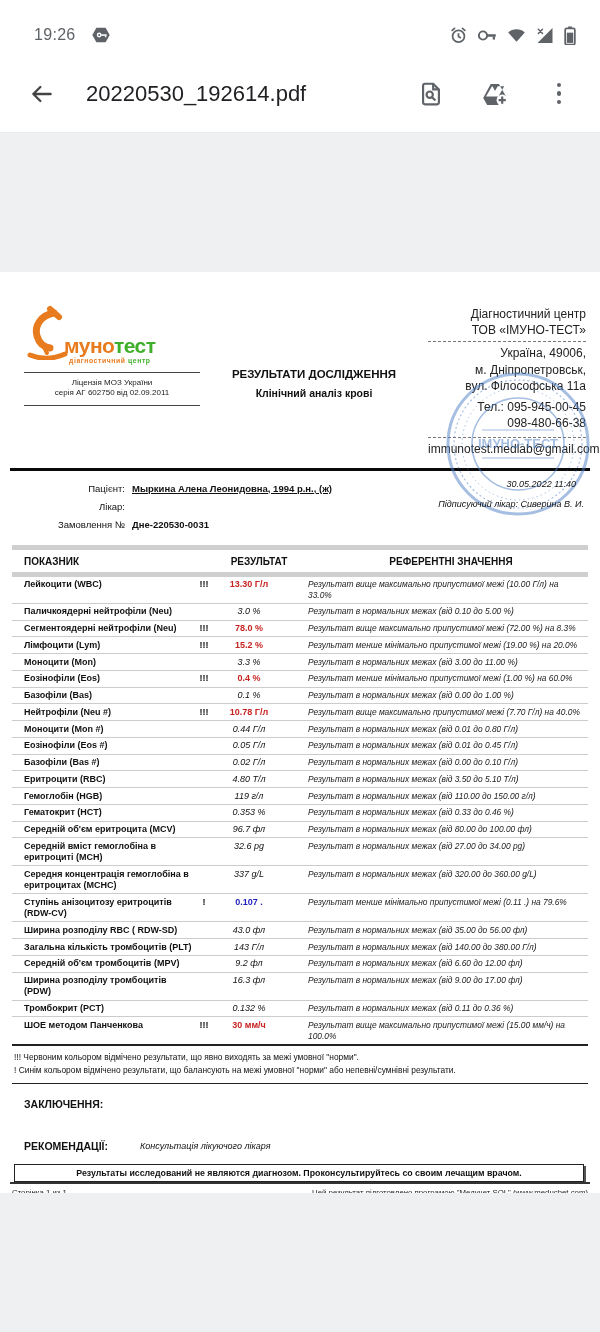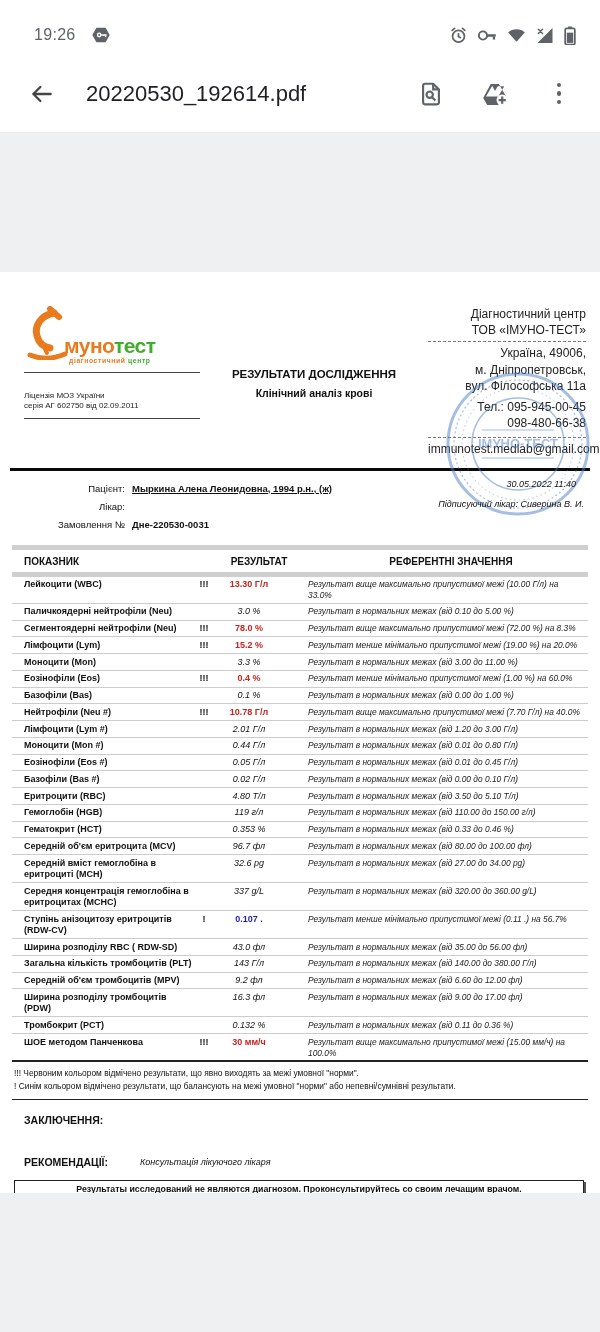--- a/index.html
+++ b/index.html
@@ -36,21 +36,21 @@
   .hd-left { width:176px; }
   .logo-row { display:flex; align-items:flex-end; }
   .logo-mark { flex:0 0 auto; }
   .logo-text { line-height:.9; margin-left:-6px; }
   .brand { font-size:21px; font-weight:bold; letter-spacing:-.5px; }
   .brand .p1 { color:var(--orange); }
   .brand .p2 { color:var(--green); }
   .tagline { font-size:6.8px; font-weight:bold; letter-spacing:.6px; margin-top:2px; text-align:center; }
   .tagline .t1 { color:var(--orange); } .tagline .t2 { color:var(--green); }
   .license { margin-top:8px; border-top:1.5px solid #444; border-bottom:1.5px solid #444;
-    padding:18px 0 6px; font-size:8px; color:#222; line-height:1.3; }
+    padding:5px 0 6px; text-align:center; font-size:8px; color:#222; line-height:1.3; }
   .hd-center { flex:1; text-align:center; padding-top:62px; }
   .doc-title { font-size:11.5px; font-weight:bold; }
   .doc-subtitle { font-size:10.5px; font-weight:bold; margin-top:7px; }
   .hd-right { width:158px; text-align:right; font-size:12px; color:#222; line-height:1.35; }
   .dashed { border-top:1px dashed #777; margin:3px 0; }
   .hd-right .mail { margin-top:2px; }
 
   
   .stamp { position:absolute; top:96px; right:6px; width:152px; height:152px;
     opacity:.5; z-index:5; pointer-events:none; }
@@ -318,26 +318,20 @@
               <div class="tres normal">0.1 %</div>
               <div class="tref">Результат в нормальних межах (від 0.00 до 1.00 %)</div>
             </div>
             <div class="trow">
               <div class="tname">Нейтрофіли (Neu #)</div>
               <div class="tmark">!!!</div>
               <div class="tres red">10.78 Г/л</div>
               <div class="tref">Результат вище максимально припустимої межі (7.70 Г/л) на 40.0%</div>
             </div>
             <div class="trow">
-              <div class="tname">Лімфоцити (Lym #)</div>
-              <div class="tmark"></div>
-              <div class="tres normal">2.01 Г/л</div>
-              <div class="tref">Результат в нормальних межах (від 1.20 до 3.00 Г/л)</div>
-            </div>
-            <div class="trow">
               <div class="tname">Моноцити (Mon #)</div>
               <div class="tmark"></div>
               <div class="tres normal">0.44 Г/л</div>
               <div class="tref">Результат в нормальних межах (від 0.01 до 0.80 Г/л)</div>
             </div>
             <div class="trow">
               <div class="tname">Еозінофіли (Eos #)</div>
               <div class="tmark"></div>
               <div class="tres normal">0.05 Г/л</div>
               <div class="tref">Результат в нормальних межах (від 0.01 до 0.45 Г/л)</div>
@@ -381,21 +375,21 @@
             <div class="trow">
               <div class="tname">Середня концентрація гемоглобіна в еритроцитах (MCHC)</div>
               <div class="tmark"></div>
               <div class="tres normal">337 g/L</div>
               <div class="tref">Результат в нормальних межах (від 320.00 до 360.00 g/L)</div>
             </div>
             <div class="trow">
               <div class="tname">Ступінь анізоцитозу еритроцитів (RDW-CV)</div>
               <div class="tmark">!</div>
               <div class="tres blue">0.107 .</div>
-              <div class="tref">Результат менше мінімально припустимої межі (0.11 .) на 56.7%</div>
+              <div class="tref">Результат менше мінімально припустимої межі (0.11 .) на 79.6%</div>
             </div>
             <div class="trow">
               <div class="tname">Ширина розподілу RBC ( RDW-SD)</div>
               <div class="tmark"></div>
               <div class="tres normal">43.0 фл</div>
               <div class="tref">Результат в нормальних межах (від 35.00 до 56.00 фл)</div>
             </div>
             <div class="trow">
               <div class="tname">Загальна кількість тромбоцитів (PLT)</div>
               <div class="tmark"></div>

